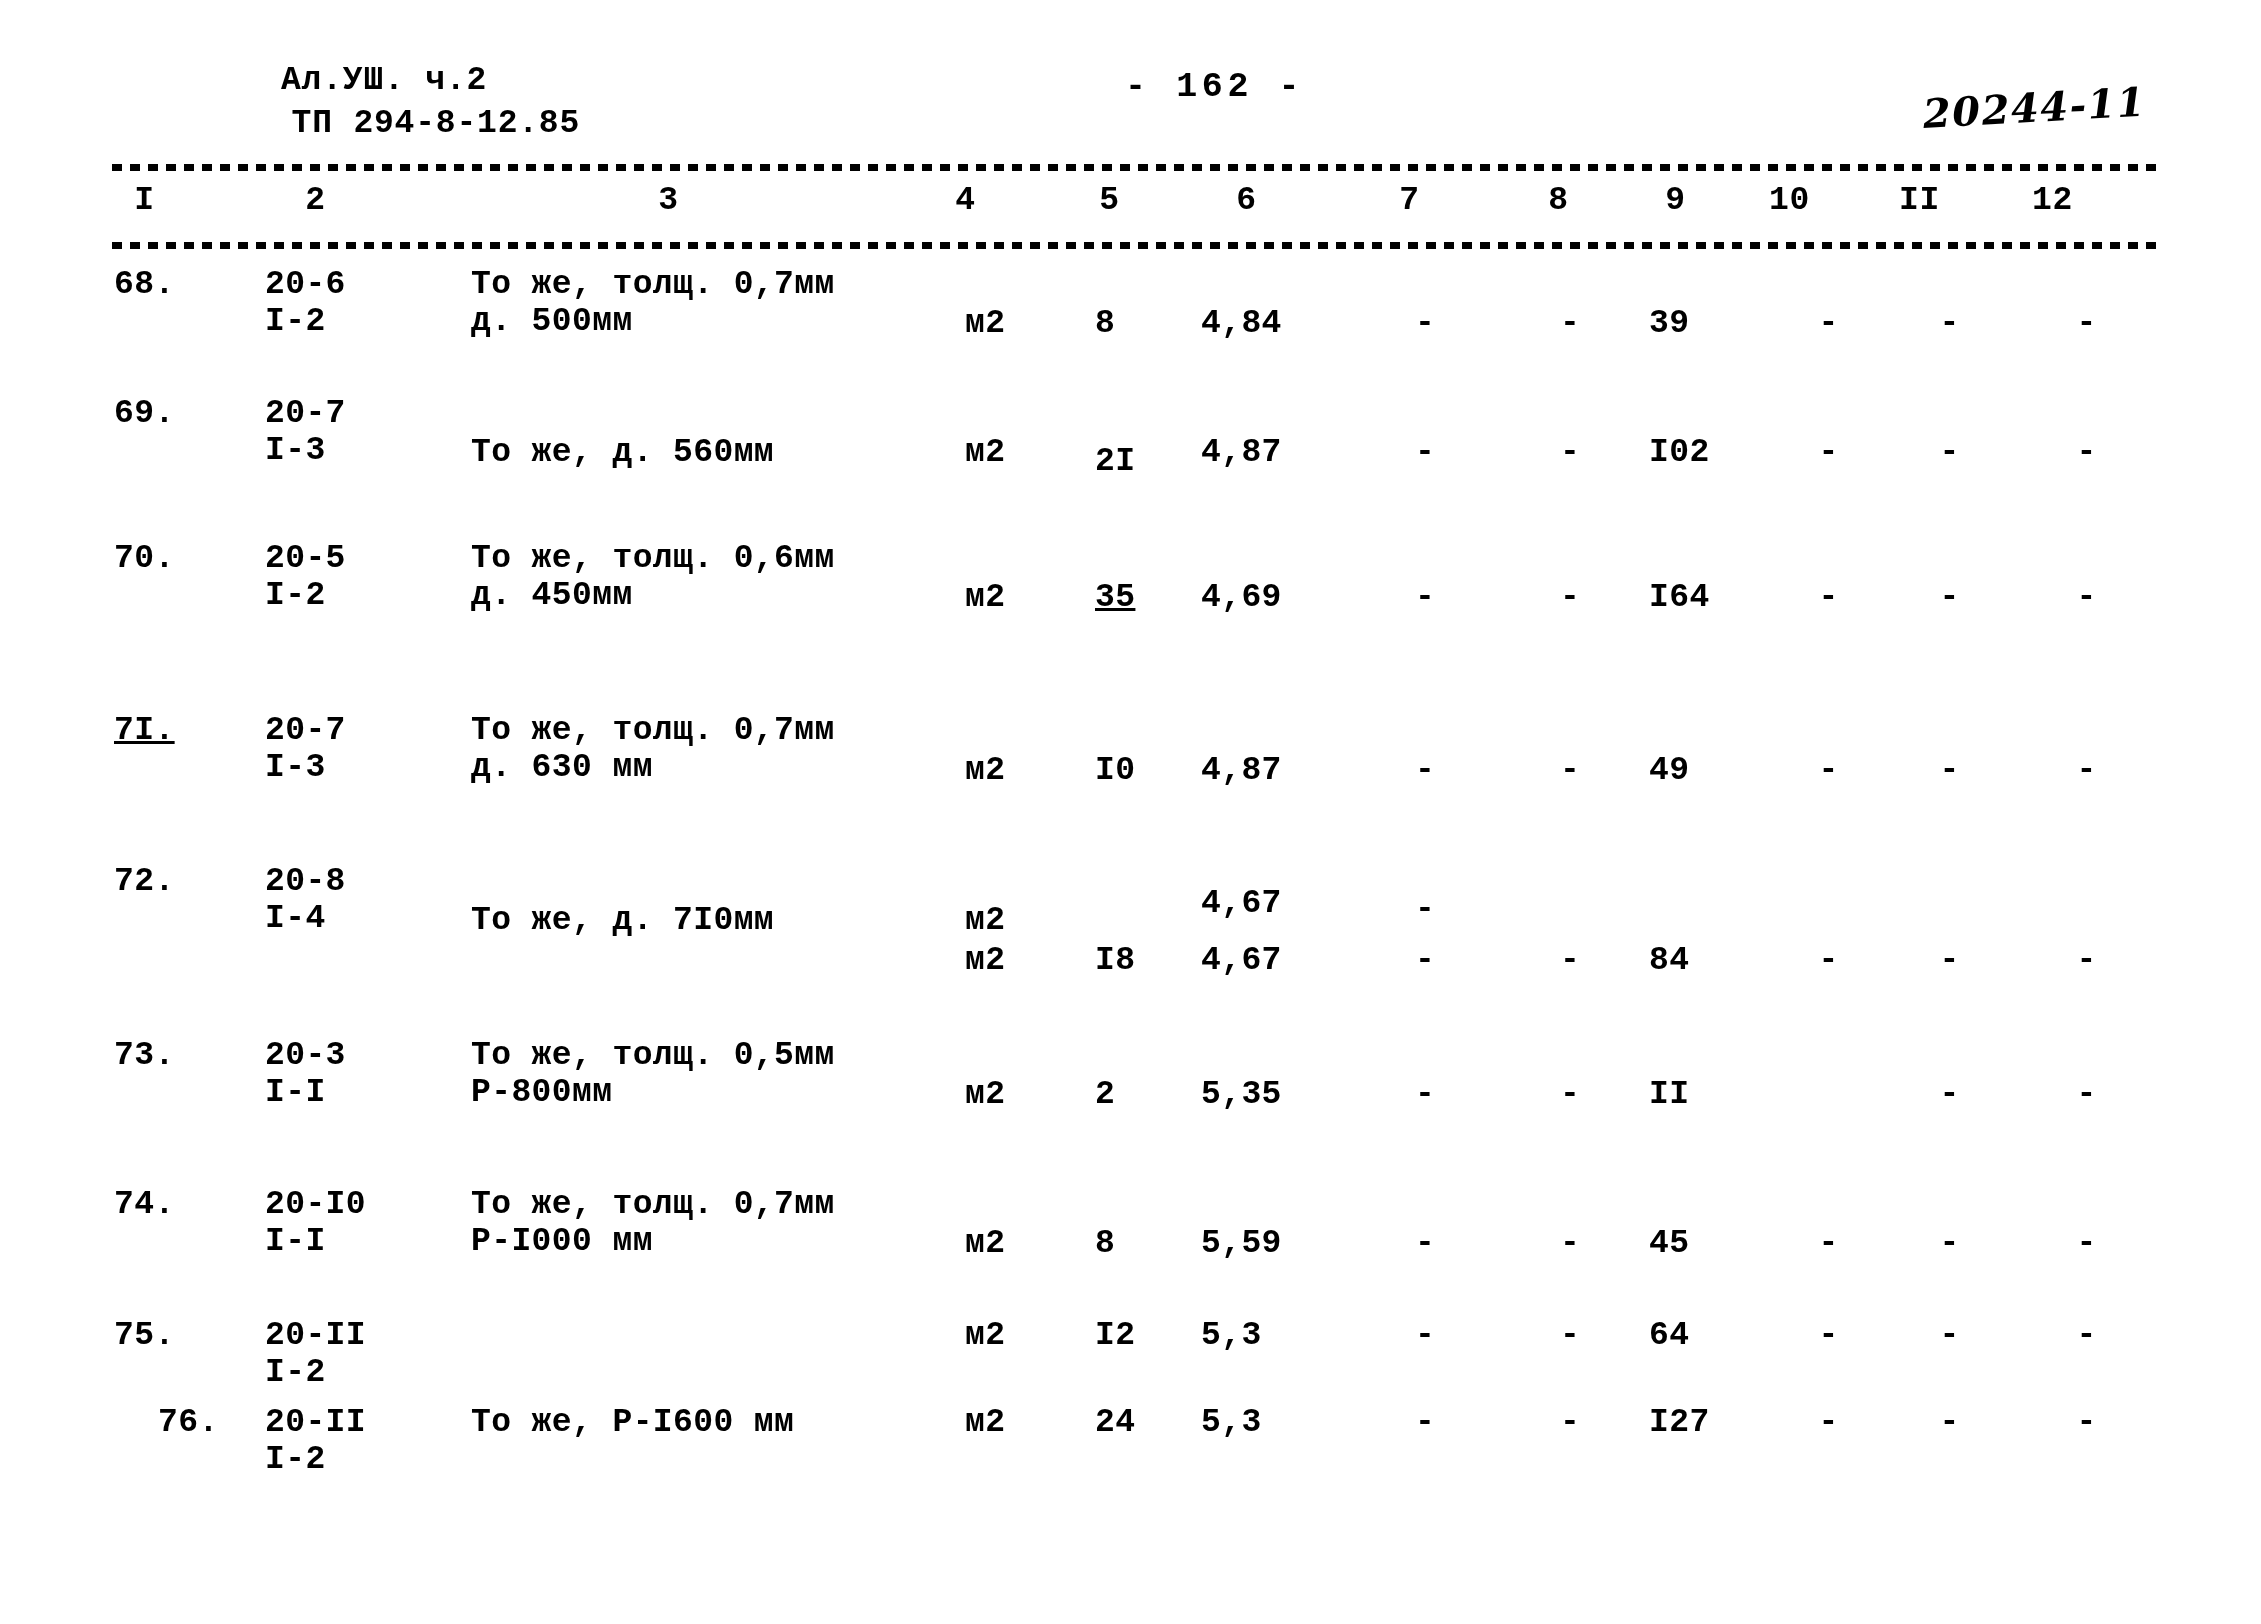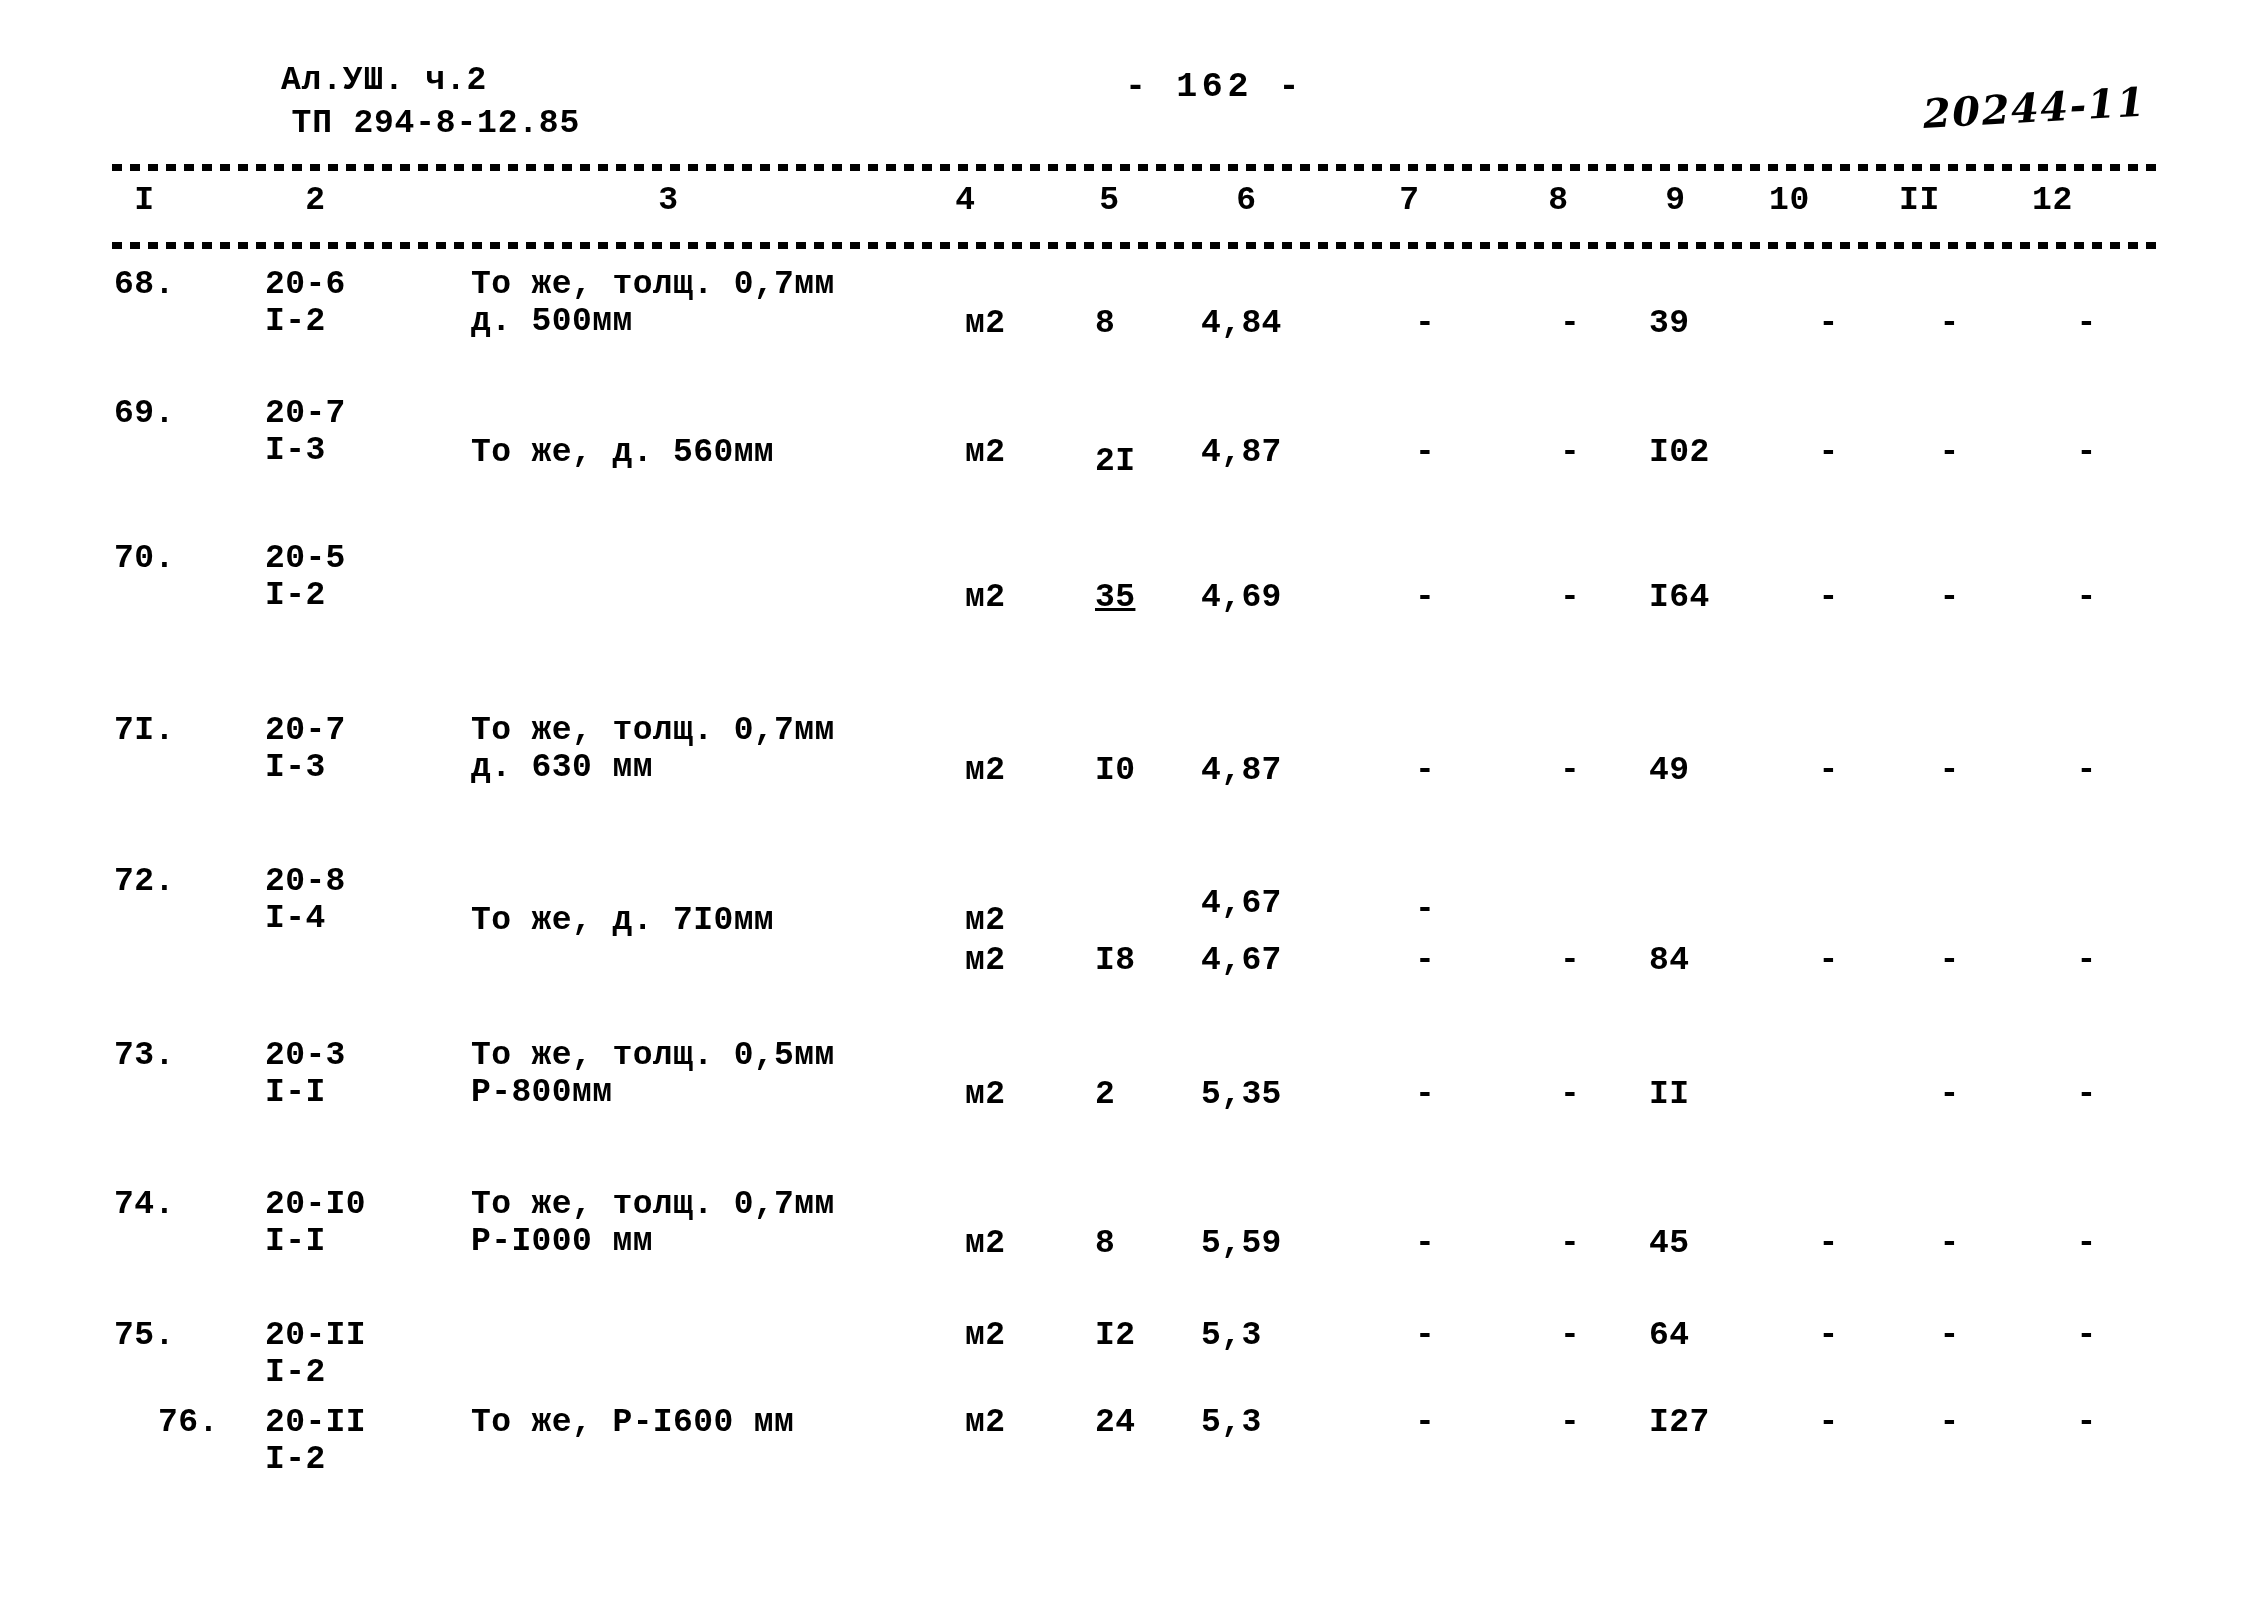--- a/index.html
+++ b/index.html
@@ -185,32 +185,33 @@
         <div class="cell c7 dash" style="top: 47px;">-</div>
         <div class="cell c8 dash" style="top: 47px;">-</div>
         <div class="cell c9 num" style="top: 47px;">I02</div>
         <div class="cell c10 dash" style="top: 47px;">-</div>
         <div class="cell c11 dash" style="top: 47px;">-</div>
         <div class="cell c12 dash" style="top: 47px;">-</div>
       </div>
       <div class="row" style="position: absolute; top: 274px; height: 144px;">
         <div class="cell c1" style="top: 7.6px;">70.</div>
         <div class="cell c2" style="top: 7.6px;"><span class="sub">20-5</span><span class="sub">I-2</span></div>
+        <div class="cell c3" style="top: 7.6px;"><span class="sub">То же, толщ. 0,6мм</span><span class="sub">д. 450мм</span></div>
         <div class="cell c4" style="top: 47px;">м2</div>
         <div class="cell c5 num" style="top: 47px; text-decoration: underline;">35</div>
         <div class="cell c6 num" style="top: 47px;">4,69</div>
         <div class="cell c7 dash" style="top: 47px;">-</div>
         <div class="cell c8 dash" style="top: 47px;">-</div>
         <div class="cell c9 num" style="top: 47px;">I64</div>
         <div class="cell c10 dash" style="top: 47px;">-</div>
         <div class="cell c11 dash" style="top: 47px;">-</div>
         <div class="cell c12 dash" style="top: 47px;">-</div>
       </div>
       <div class="row" style="position: absolute; top: 418px; height: 179px;">
-        <div class="cell c1" style="top: 36px;">7I.</div>
+        <div class="cell c1" style="top: 36px; text-decoration: underline;">7I.</div>
         <div class="cell c2" style="top: 36px;"><span class="sub">20-7</span><span class="sub">I-3</span></div>
         <div class="cell c3" style="top: 36px;"><span class="sub">То же, толщ. 0,7мм</span><span class="sub">д. 630 мм</span></div>
         <div class="cell c4" style="top: 76px;">м2</div>
         <div class="cell c5 num" style="top: 76px;">I0</div>
         <div class="cell c6 num" style="top: 76px;">4,87</div>
         <div class="cell c7 dash" style="top: 76px;">-</div>
         <div class="cell c8 dash" style="top: 76px;">-</div>
         <div class="cell c9 num" style="top: 76px;">49</div>
         <div class="cell c10 dash" style="top: 76px;">-</div>
         <div class="cell c11 dash" style="top: 76px;">-</div>

